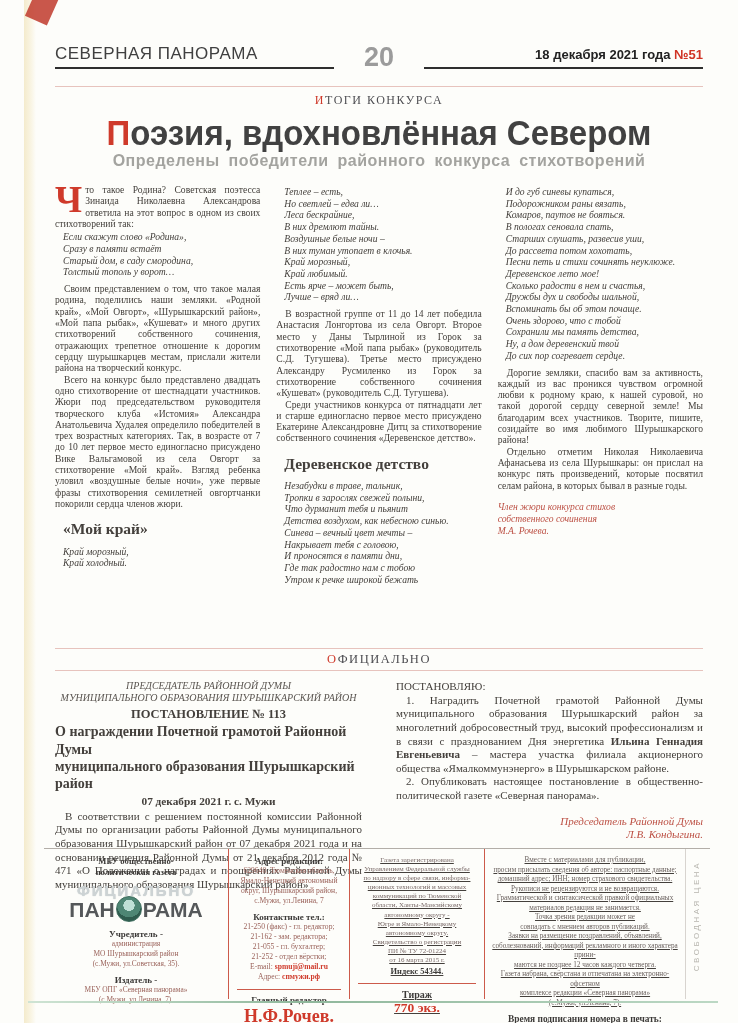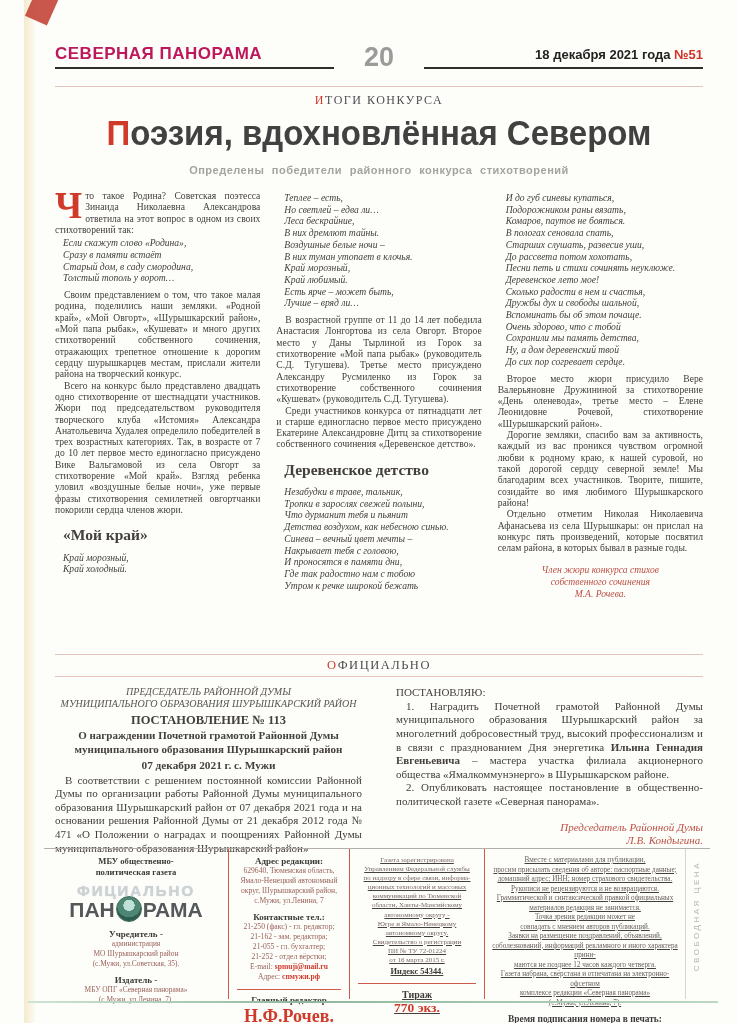--- a/index.html
+++ b/index.html
@@ -11,61 +11,61 @@
   .edge-strip{position:absolute;left:24px;top:0;bottom:0;width:12px;
     background:linear-gradient(90deg,#f1e5bd,#f8f2dd 60%,rgba(255,255,255,0));opacity:.75;}
   .corner-mark{position:absolute;left:30px;top:-8px;width:24px;height:30px;
     background:#c0392b;transform:rotate(24deg);opacity:.85;}
 
   .content{position:absolute;left:55px;right:35px;top:0;}
 
   
   .masthead-row{margin-top:44px;display:flex;align-items:flex-end;}
   .masthead-left{flex:1;border-bottom:2.5px solid #2e2e2e;padding-bottom:3px;}
-  .masthead-name{font-family:"Liberation Sans",sans-serif;font-weight:700;
-    font-size:17px;letter-spacing:.5px;color:#be185d;}
+  .masthead-name{font-family:"Liberation Sans",sans-serif;font-weight:400;
+    font-size:17px;letter-spacing:.5px;color:#404040;}
   .page-num{width:90px;text-align:center;font-family:"Liberation Sans",sans-serif;
     font-weight:700;font-size:27px;color:#9b9b9b;line-height:.9;padding-bottom:0;}
   .masthead-right{flex:1;border-bottom:2.5px solid #2e2e2e;padding-bottom:5px;
     text-align:right;font-family:"Liberation Sans",sans-serif;font-weight:700;
     font-size:13px;color:#222;}
   .issue{color:#d03325;}
 
   .rule-pink{border:none;border-top:1.5px solid #e7c3bd;margin:0;}
   .rule1{margin-top:17px;}
 
   
   .kicker{margin-top:6px;text-align:center;font-size:12px;letter-spacing:1.5px;color:#4e4e52;}
   .red{color:#cf3a2b;}
   .title{margin-top:6px;text-align:center;font-family:"Liberation Sans",sans-serif;
     font-weight:700;font-size:33px;letter-spacing:0;color:#414141;transform:scaleY(1.05);}
-  .subtitle{margin-top:12px;text-align:center;font-family:"Liberation Sans",sans-serif;
-    font-weight:700;font-size:11px;color:#a3a39f;letter-spacing:.5px;word-spacing:4px;}
+  .subtitle{text-align:center;font-family:"Liberation Sans",sans-serif;
+    font-weight:700;font-size:16px;color:#a3a39f;letter-spacing:.5px;word-spacing:4px;}
 
   
   .article{margin-top:14px;display:flex;gap:16px;height:458px;overflow:hidden;}
   .col{flex:1;font-size:9.6px;line-height:1.18;text-align:justify;}
   .para{margin:0;text-indent:9px;}
   .para.noindent{text-indent:0;}
   .poem{font-style:italic;white-space:pre-line;text-align:left;
     margin:2px 0 5px 8px;line-height:1.22;}
   .dropcap{float:left;font-size:37px;line-height:.78;font-weight:700;
     color:#cf3a2b;padding:2px 3px 0 0;font-family:"Liberation Serif",serif;}
   .art-heading{font-weight:700;font-size:15.5px;margin:11px 0 7px 8px;text-align:left;}
-  .sig{color:#bc4f43;font-style:italic;text-align:center;white-space:pre-line;
+  .sig{color:#bc4f43;font-style:italic;text-align:left;white-space:pre-line;
     margin-top:10px;line-height:1.25;}
 
   
   .off-head{margin-top:6px;}
   .off-kicker{text-align:center;font-size:12.5px;letter-spacing:1.5px;color:#4e4e52;margin:3px 0;}
   .official{margin-top:9px;display:flex;gap:34px;font-size:11px;line-height:1.24;}
   .ocol{flex:1;}
   .org-line{text-align:center;font-style:italic;font-size:10px;color:#5a5550;margin:0;}
   .doc-title{text-align:center;font-weight:700;font-size:12.5px;margin:2px 0 0;}
-  .doc-subject{text-align:center;font-weight:700;font-size:11px;white-space:pre-line;margin:1px 0 0;}
+  .doc-subject{font-weight:700;font-size:14px;white-space:pre-line;margin:1px 0 0;}
   .doc-dateplace{text-align:center;font-weight:700;font-size:11.3px;margin:1px 0 2px;}
   .obody{margin:0;text-align:justify;text-indent:10px;}
   .resolve{margin:0;}
   .osig{color:#bc4f43;font-style:italic;text-align:right;white-space:pre-line;margin-top:12px;}
 
   
   .footer{position:absolute;left:44px;right:28px;top:848px;height:150px;
     border-top:1.5px solid #b3aea8;display:flex;
     font-family:"Liberation Serif",serif;}
   .fcol{padding:7px 6px 0;text-align:center;}
@@ -180,21 +180,20 @@
 До рассвета потом хохотать,
 Песни петь и стихи сочинять неуклюже.
 Деревенское лето мое!
 Сколько радости в нем и счастья,
 Дружбы дух и свободы шальной,
 Вспоминать бы об этом почаще.
 Очень здорово, что с тобой
 Сохранили мы память детства,
 Ну, а дом деревенский твой
 До сих пор согревает сердце.</div>
-        <p class="para">Второе место жюри присудило Вере Валерьяновне Дружининой за стихотворение «День оленевода», третье место – Елене Леонидовне Рочевой, стихотворение «Шурышкарский район».</p>
         <p class="para">Дорогие земляки, спасибо вам за активность, каждый из вас проникся чувством огромной любви к родному краю, к нашей суровой, но такой дорогой сердцу северной земле! Мы благодарим всех участников. Творите, пишите, созидайте во имя любимого Шурышкарского района!</p>
         <p class="para">Отдельно отметим Николая Николаевича Афанасьева из села Шурышкары: он прислал на конкурс пять произведений, которые посвятил селам района, в которых бывал в разные годы.</p>
         <div class="sig">Член жюри конкурса стихов
 собственного сочинения
 М.А. Рочева.</div>
       </div>
     </div>
 
     <div class="off-head">
       <hr class="rule-pink">

